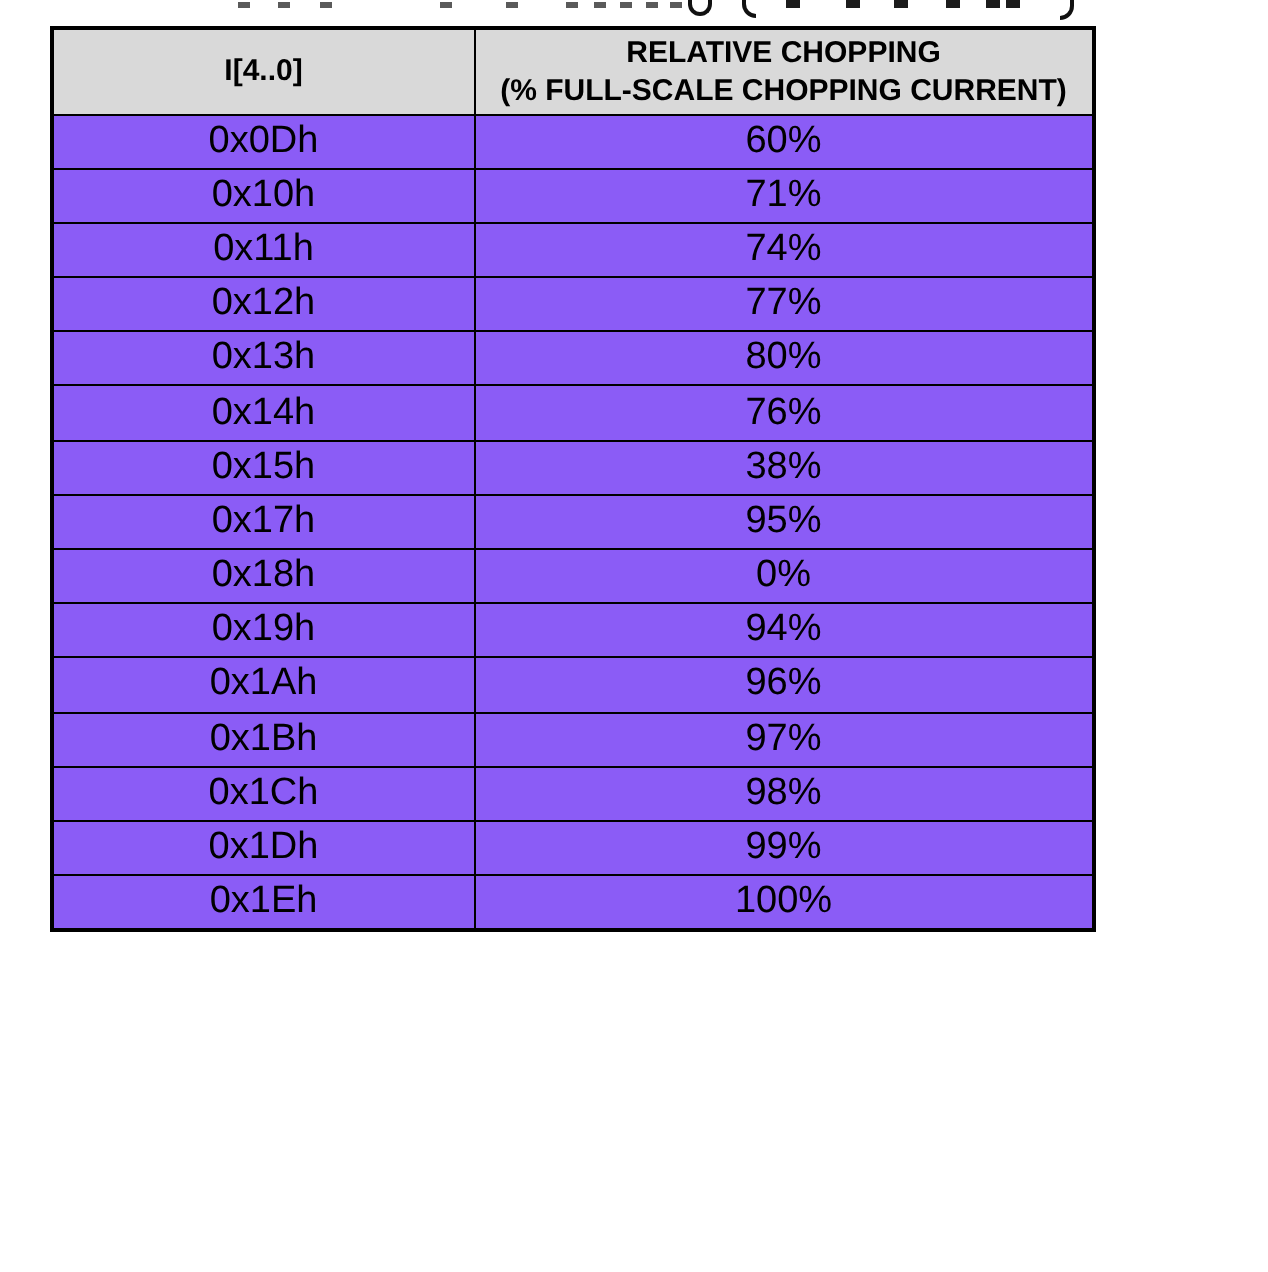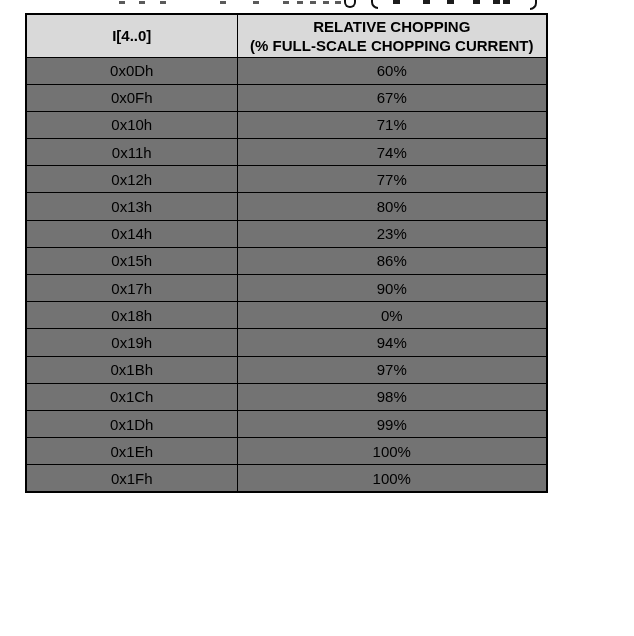--- a/index.html
+++ b/index.html
@@ -65,23 +65,23 @@
   }
   .current-table col.col-index { width: 211px; }
   .current-table thead th {
     background: var(--header-bg);
     font-weight: bold;
     font-size: 15px;
     line-height: 19px;
     height: 43px;
   }
   .current-table tbody td {
-    font-size: 15px;
+    font-size: 19px;
     height: 27.2px;
-    background: #737373;
+    background: #8b5cf6;
   }
 </style>
 </head>
 <body>
 
 <div class="page">
 
   <div class="clipped-title">
     <span class="frag dot" style="left:119px"></span>
     <span class="frag dot" style="left:139px"></span>
@@ -117,75 +117,71 @@
           <div>(% FULL-SCALE CHOPPING CURRENT)</div>
         </th>
       </tr>
     </thead>
     <tbody>
         <tr>
           <td>0x0Dh</td>
           <td>60%</td>
         </tr>
         <tr>
-          <td>0x0Fh</td>
-          <td>67%</td>
-        </tr>
-        <tr>
           <td>0x10h</td>
           <td>71%</td>
         </tr>
         <tr>
           <td>0x11h</td>
           <td>74%</td>
         </tr>
         <tr>
           <td>0x12h</td>
           <td>77%</td>
         </tr>
         <tr>
           <td>0x13h</td>
           <td>80%</td>
         </tr>
         <tr>
           <td>0x14h</td>
-          <td>23%</td>
+          <td>76%</td>
         </tr>
         <tr>
           <td>0x15h</td>
-          <td>86%</td>
+          <td>38%</td>
         </tr>
         <tr>
           <td>0x17h</td>
-          <td>90%</td>
+          <td>95%</td>
         </tr>
         <tr>
           <td>0x18h</td>
           <td>0%</td>
         </tr>
         <tr>
           <td>0x19h</td>
           <td>94%</td>
+        </tr>
+        <tr>
+          <td>0x1Ah</td>
+          <td>96%</td>
         </tr>
         <tr>
           <td>0x1Bh</td>
           <td>97%</td>
         </tr>
         <tr>
           <td>0x1Ch</td>
           <td>98%</td>
         </tr>
         <tr>
           <td>0x1Dh</td>
           <td>99%</td>
         </tr>
         <tr>
           <td>0x1Eh</td>
           <td>100%</td>
         </tr>
-        <tr>
-          <td>0x1Fh</td>
-          <td>100%</td>
-        </tr>
       </tbody>
   </table>
 
 </div>
 
 </body></html>

